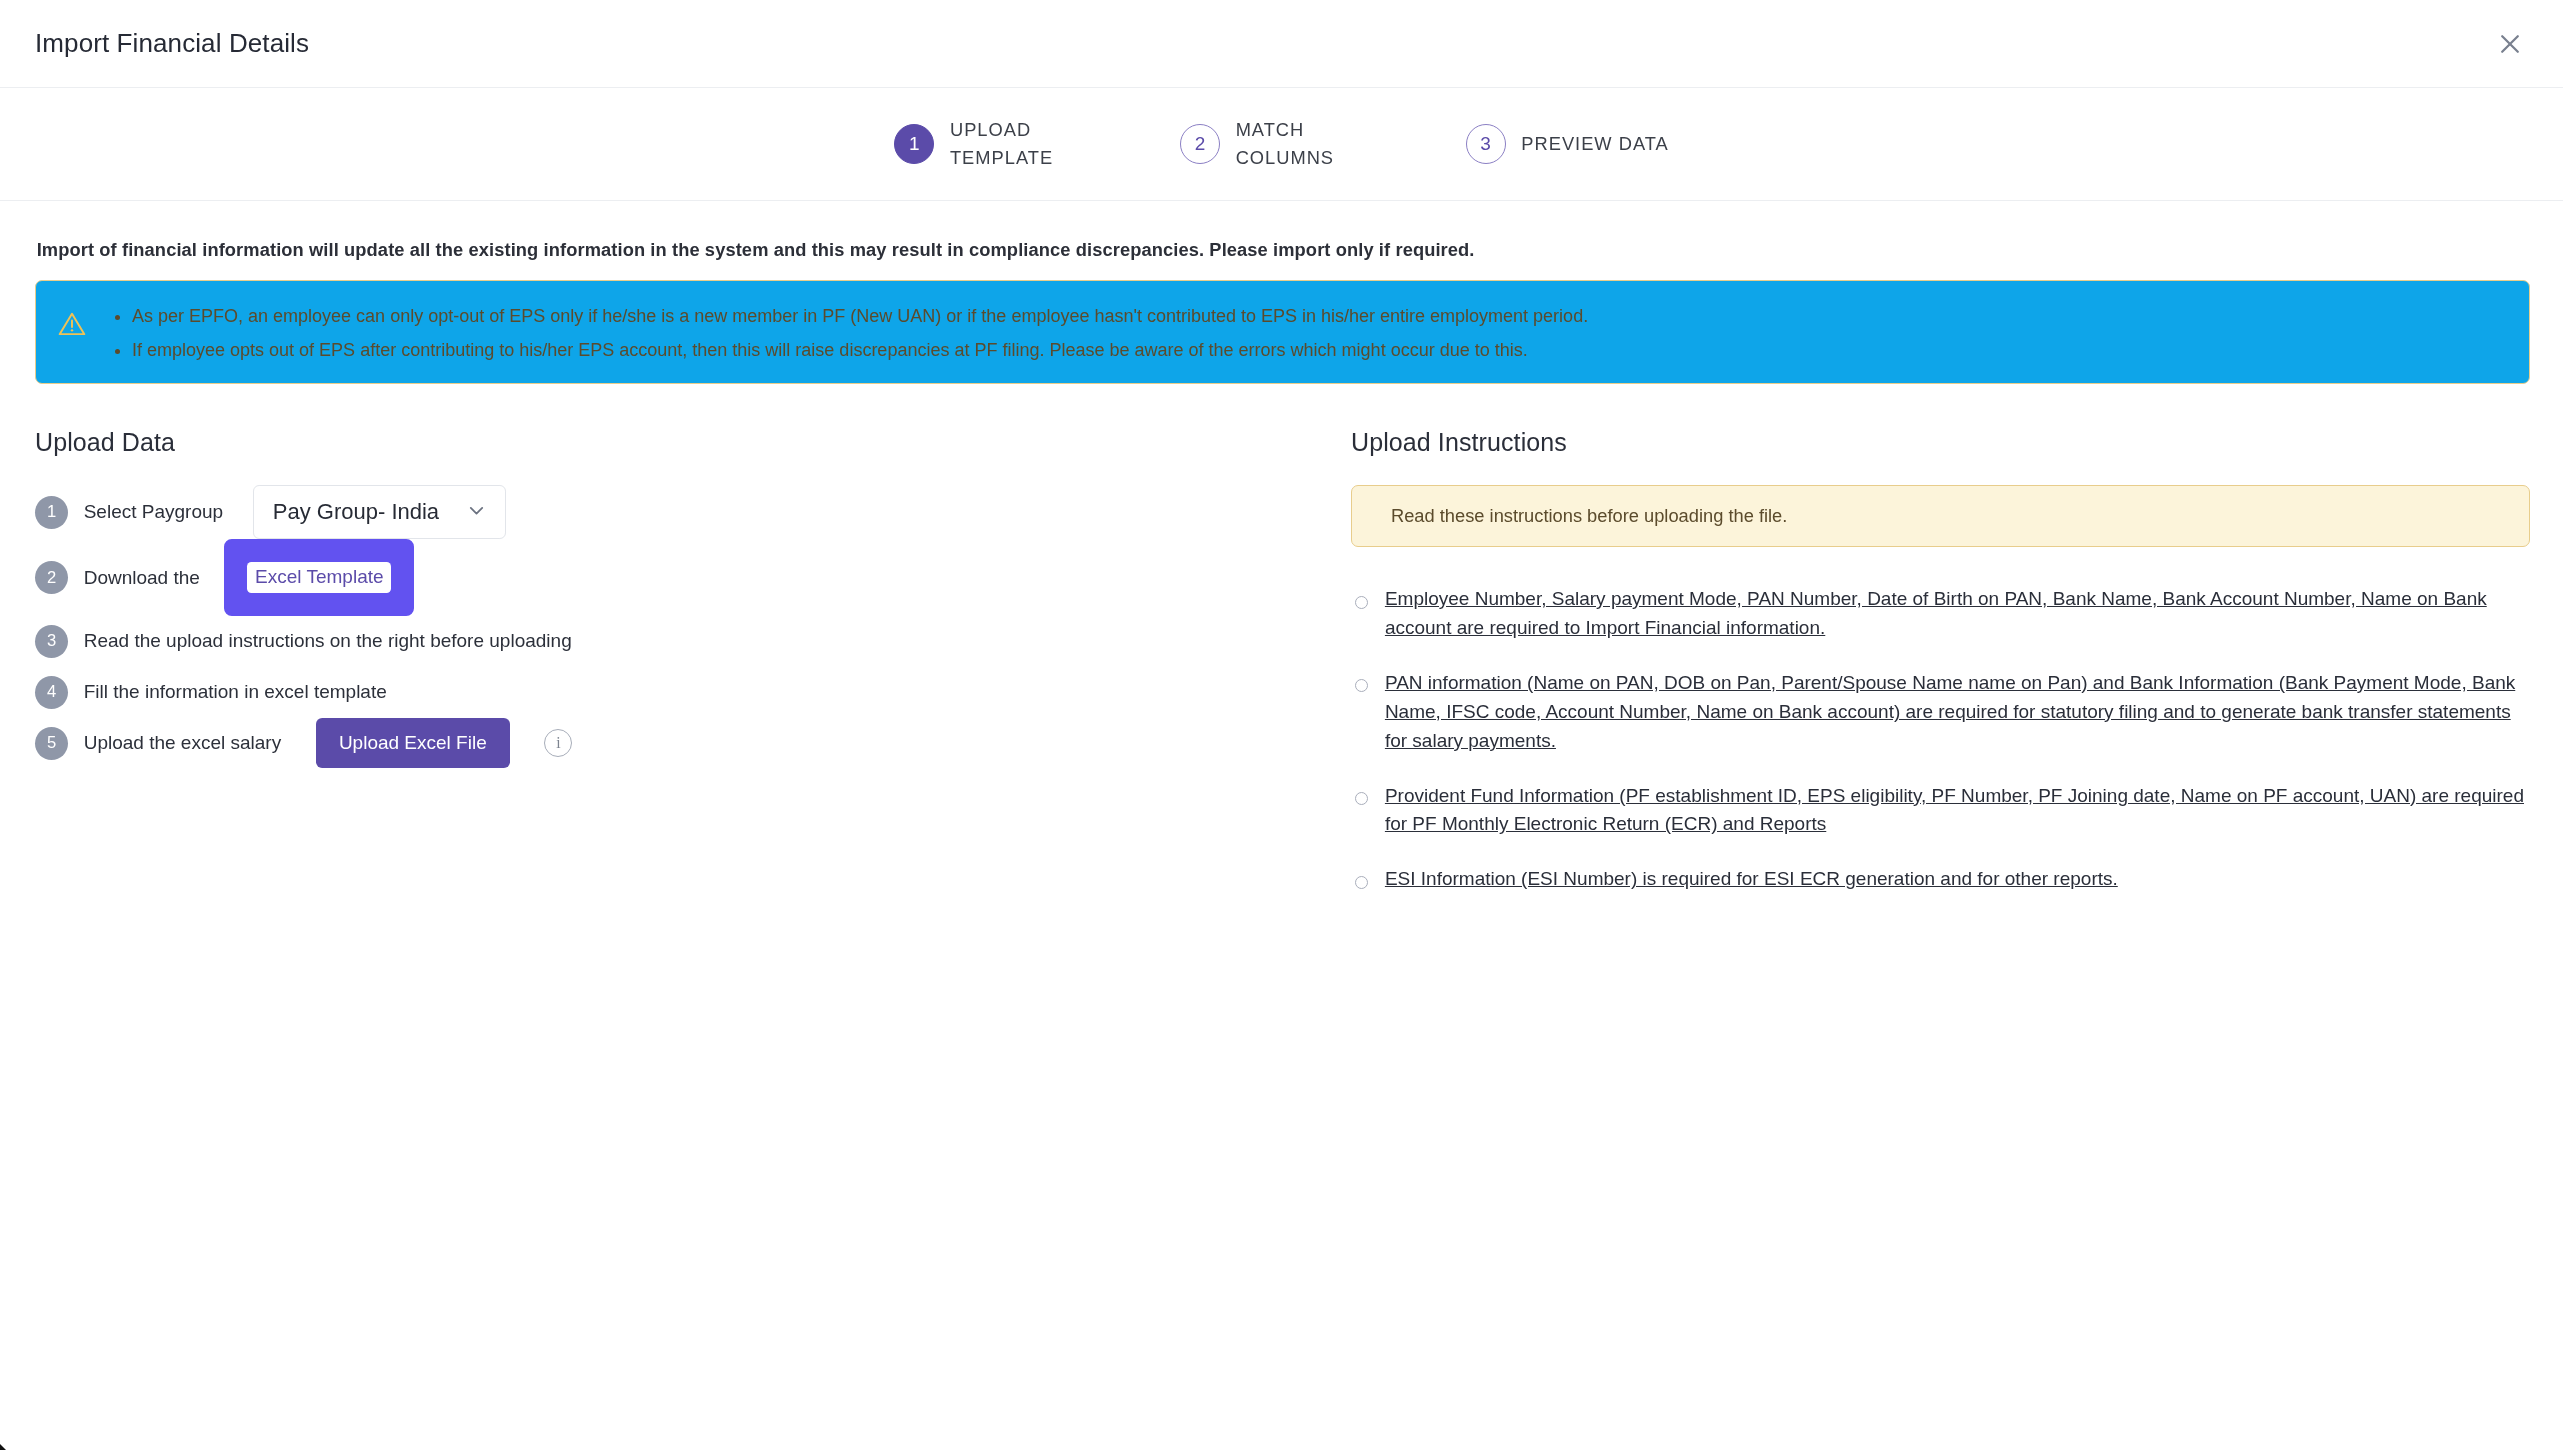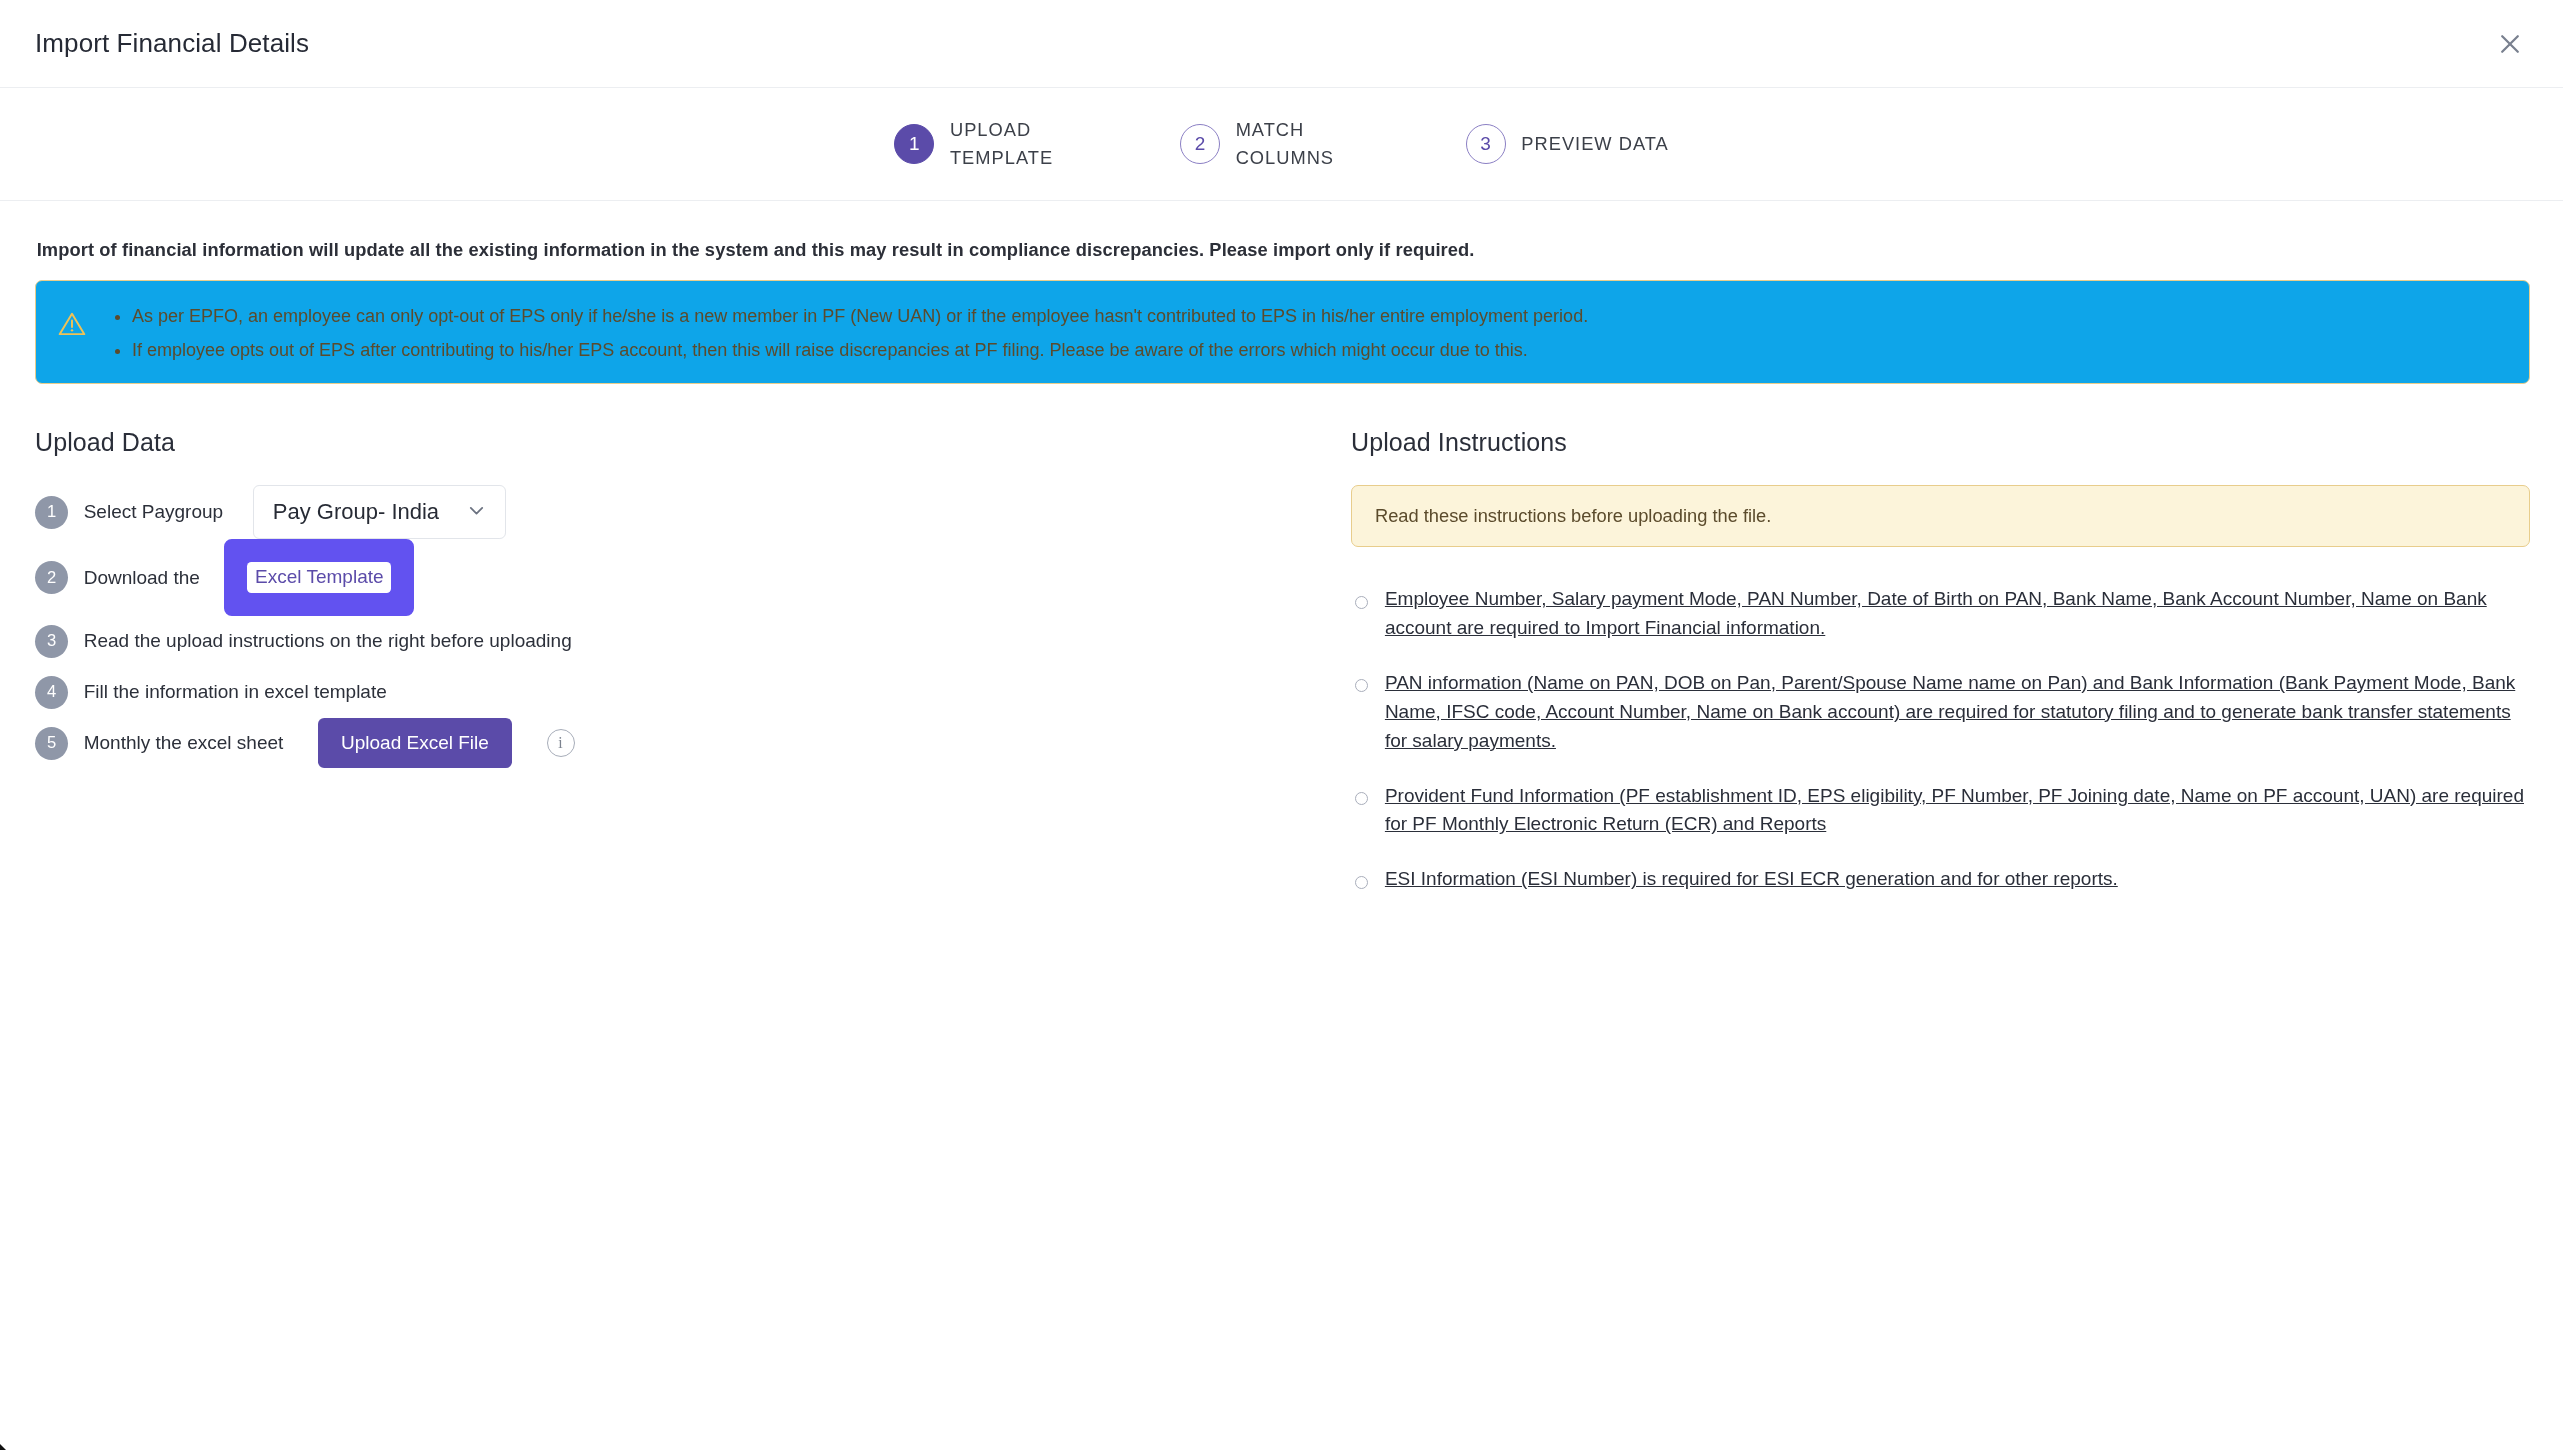--- a/index.html
+++ b/index.html
@@ -211,21 +211,21 @@
     font-family: "Liberation Serif", serif;
     cursor: pointer;
     flex: 0 0 auto;
   }
 
   
   .read-box {
     background: #fcf4da;
     border: 0.9px solid #e8cd8c;
     border-radius: 7px;
-    padding: 19px 23px;
+    padding: 19px 39px;
     font-size: 18.3px;
     color: #5b4b2c;
     margin-bottom: 38px;
   }
   .instr-list { display: flex; flex-direction: column; gap: 26px; }
   .instr-item {
     display: flex;
     gap: 17.4px;
     align-items: flex-start;
     text-decoration: underline;
@@ -335,21 +335,21 @@
           <div class="step-text">Read the upload instructions on the right before uploading</div>
         </div>
 
         <div class="step-row">
           <div class="num-badge">4</div>
           <div class="step-text">Fill the information in excel template</div>
         </div>
 
         <div class="step-row">
           <div class="num-badge">5</div>
-          <div class="step-text">Monthly the excel sheet</div>
+          <div class="step-text">Upload the excel salary</div>
           <button class="upload-btn">Upload Excel File</button>
           <div class="info-icon">i</div>
         </div>
 
       </div>
     </div>
 
     <div class="col-right">
       <div class="section-title">Upload Instructions</div>
 

